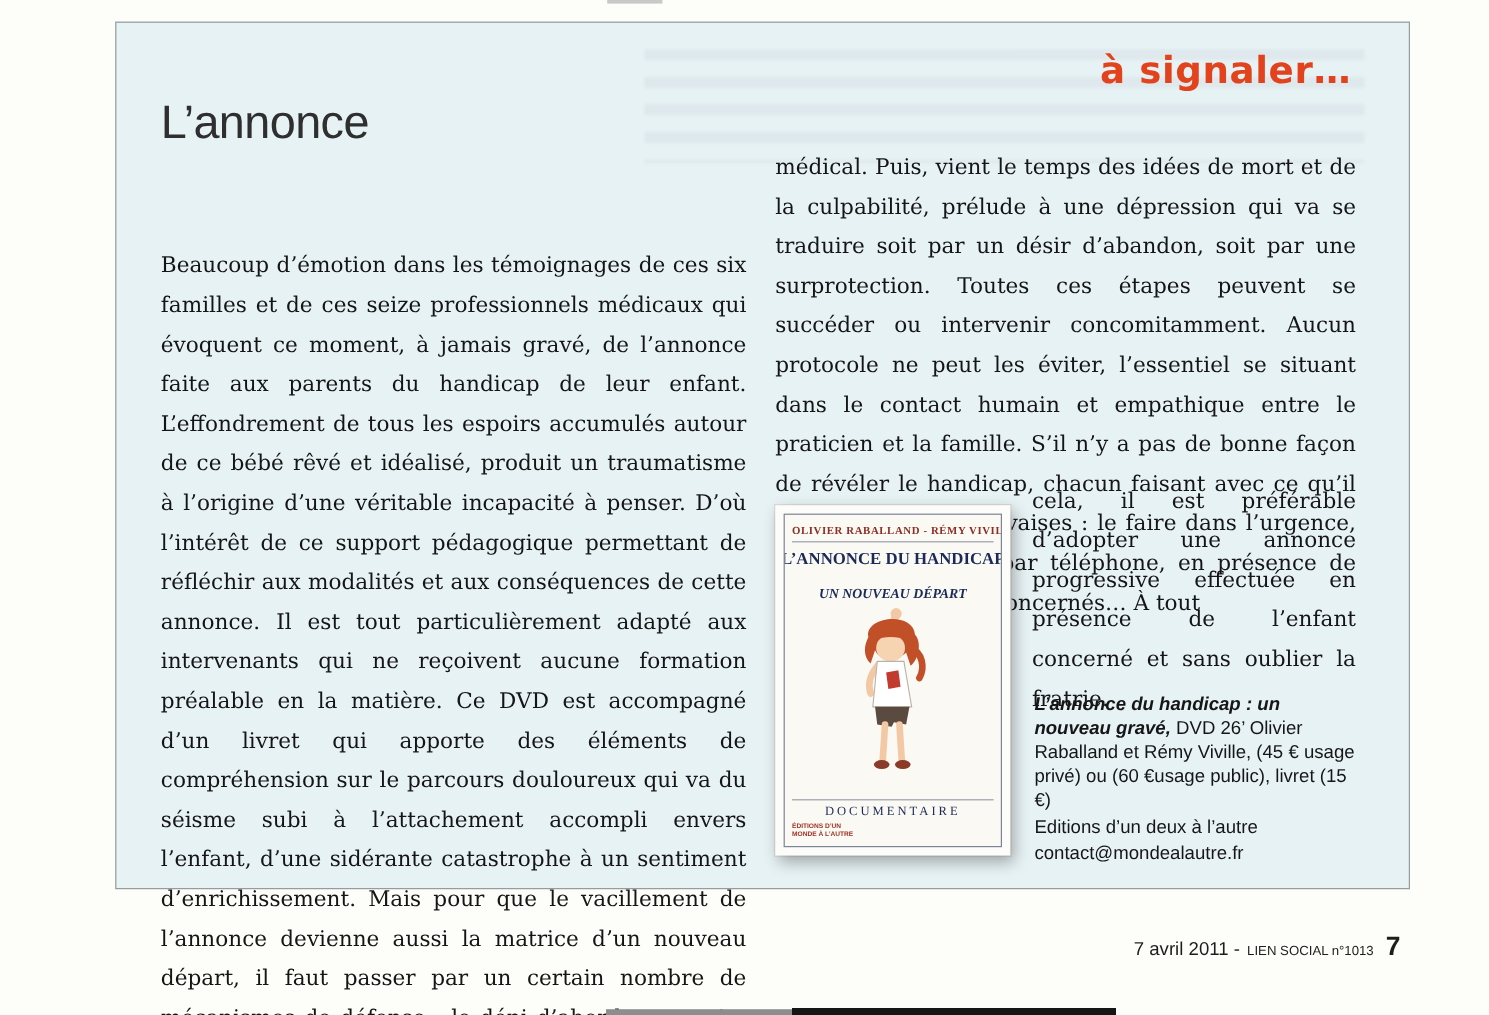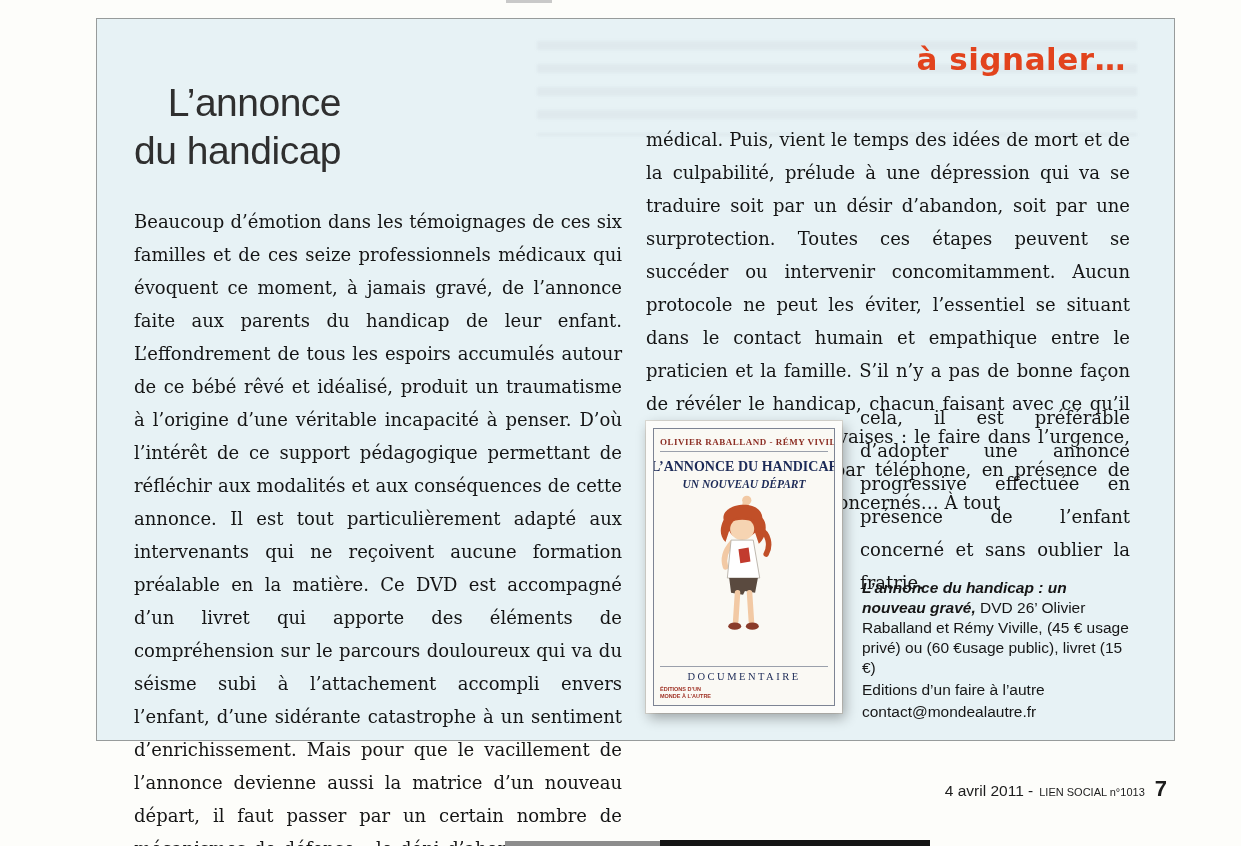--- a/index.html
+++ b/index.html
@@ -135,21 +135,21 @@
     margin-top: 7px;
     text-align: center;
     white-space: nowrap;
   }
   .cover-subtitle {
     font-family: "Liberation Serif", serif;
     font-size: 11.5px;
     font-style: italic;
     font-weight: bold;
     color: #1c2a57;
-    margin-top: 3px;
+    margin-top: 14px;
     text-align: center;
   }
   .cover-art { margin-top: 2px; flex: 0 0 auto; }
   .cover-genre {
     font-family: "Liberation Serif", serif;
     font-size: 10.5px;
     font-weight: normal;
     letter-spacing: 2.5px;
     color: #1c2a57;
     margin-top: auto;
@@ -218,21 +218,20 @@
   <div class="scan-mark-top"></div>
 
   <div class="panel">
 
     <div class="ghost"></div>
 
     <div class="signal">à signaler…</div>
 
     <h1 class="title">
       <span class="tline">L’annonce</span>
-      <span class="tline">du handicap</span>
     </h1>
 
     <p class="bodytext col-left">Beaucoup d’émotion dans les témoignages de ces six familles et de ces seize professionnels médicaux qui évoquent ce moment, à jamais gravé, de l’annonce faite aux parents du handicap de leur enfant. L’effondrement de tous les espoirs accumulés autour de ce bébé rêvé et idéalisé, produit un traumatisme à l’origine d’une véritable incapacité à penser. D’où l’intérêt de ce support pédagogique permettant de réfléchir aux modalités et aux conséquences de cette annonce. Il est tout particulièrement adapté aux intervenants qui ne reçoivent aucune formation préalable en la matière. Ce DVD est accompagné d’un livret qui apporte des éléments de compréhension sur le parcours douloureux qui va du séisme subi à l’attachement accompli envers l’enfant, d’une sidérante catastrophe à un sentiment d’enrichissement. Mais pour que le vacillement de l’annonce devienne aussi la matrice d’un nouveau départ, il faut passer par un certain nombre de mécanismes de défense : le déni d’abord, assez vite suivi par la colère, la révolte et l’agressivité envers le corps</p>
 
     <div class="col-right">
 
       <p class="bodytext rc-top">médical. Puis, vient le temps des idées de mort et de la culpabilité, prélude à une dépression qui va se traduire soit par un désir d’abandon, soit par une surprotection. Toutes ces étapes peuvent se succéder ou intervenir concomitamment. Aucun protocole ne peut les éviter, l’essentiel se situant dans le contact humain et empathique entre le praticien et la famille. S’il n’y a pas de bonne façon de révéler le handicap, chacun faisant avec ce qu’il est, il en est de mauvaises : le faire dans l’urgence, entre deux portes, par téléphone, en présence de tiers étrangers non concernés… À tout</p>
 
       <div class="cover">
         <div class="cover-inner">
@@ -270,29 +269,29 @@
         </div>
       </div>
 
       <p class="bodytext rc-wrap">cela, il est préférable d’adopter une annonce progressive effectuée en présence de l’enfant concerné et sans oublier la fratrie.</p>
 
       <div class="caption">
         <p class="cap-p">
           <span class="cap-bold">L’annonce du handicap : un nouveau gravé,</span>
           <span>DVD 26’ Olivier Raballand et Rémy Viville, (45 € usage privé) ou (60 €usage public), livret (15 €)</span>
         </p>
-        <div class="cap-line">Editions d’un faire à l’autre</div>
+        <div class="cap-line">Editions d’un deux à l’autre</div>
         <div class="cap-line">contact@mondealautre.fr</div>
       </div>
 
     </div>
   </div>
 
   <div class="footer">
-    <span class="f-date">4 avril 2011 -</span>
+    <span class="f-date">7 avril 2011 -</span>
     <span class="f-mag">LIEN SOCIAL n°1013</span>
     <span class="f-num">7</span>
   </div>
 
   <div class="scan-bar-gray"></div>
   <div class="scan-bar-black"></div>
 
 </div>
 
 </body></html>

